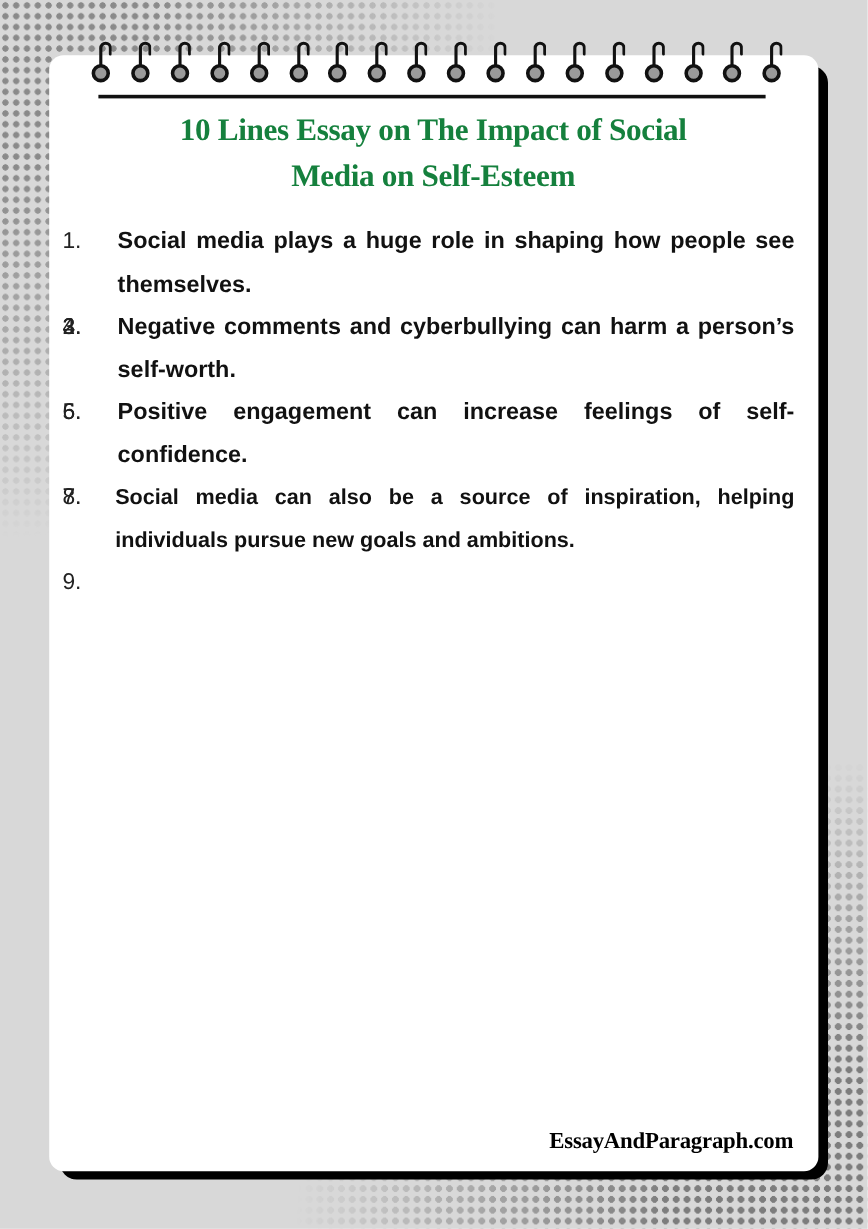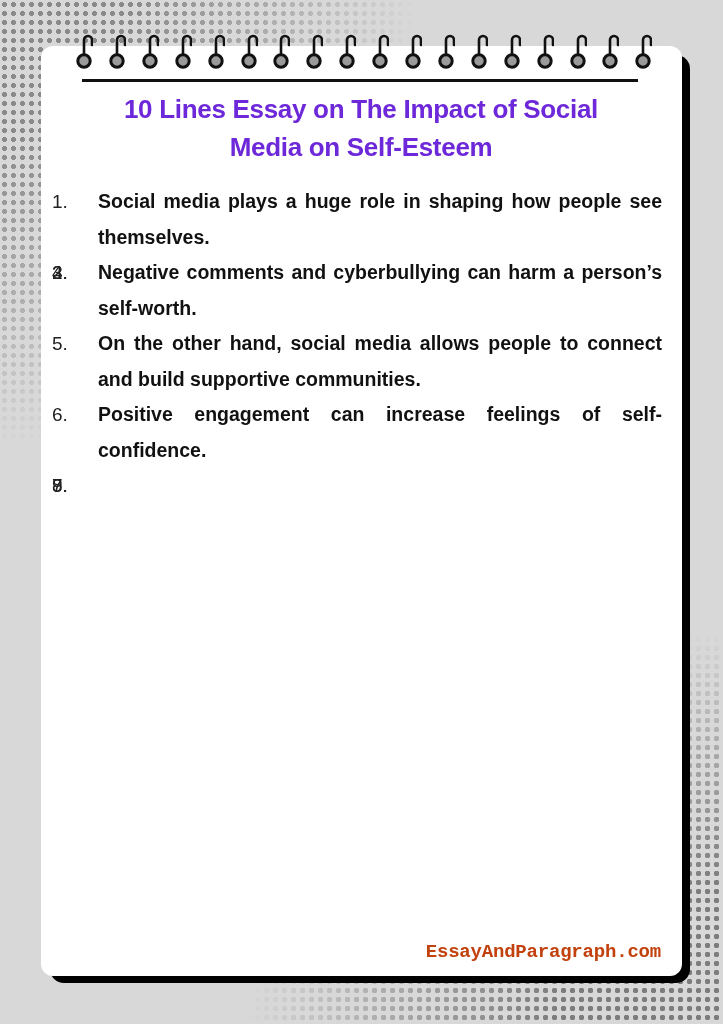--- a/index.html
+++ b/index.html
@@ -35,39 +35,39 @@
     }
     .ring {
       position: absolute; top: 34px; width: 18px; height: 38px;
     }
     .divider {
       position: absolute; left: 82px; top: 79px; width: 556px; height: 3px; background: #111;
     }
     .title {
       position: absolute; left: 60px; top: 90px; width: 602px;
       text-align: center; font-weight: bold; font-size: 26px; line-height: 38px;
-      color: #6d28d9; letter-spacing: -0.3px;
+      color: #15803d; letter-spacing: -0.3px; font-family: Liberation Serif, serif;
     }
     .essay-list {
       position: absolute; left: 52px; top: 184px; width: 610px;
       margin: 0; padding: 0; list-style: none;
     }
     .essay-item {
       position: relative; padding-left: 46px; color: #111;
       font-size: 19.5px; line-height: 35.5px; font-weight: bold;
       text-align: justify; text-align-last: left;
     }
     .essay-item.small { font-size: 18px; line-height: 35.5px; padding-left: 44px; }
     .item-number {
       position: absolute; left: 0; top: 0; width: 45px; text-align: right;
       font-weight: normal; color: #222; font-size: 19px;
     }
     .footer-site {
       position: absolute; right: 62px; top: 941px;
-      font-family: Liberation Mono, monospace; font-weight: bold; font-size: 19px; color: #c2410c;
+      font-family: Liberation Serif, serif; font-weight: bold; font-size: 19px; color: #000000;
       letter-spacing: -0.2px;
     }
   </style>
 </head>
 <body>
 
 <div class="halftone-tl"></div>
 <div class="halftone-br"></div>
 
 <div class="card-shadow"></div>
@@ -153,20 +153,20 @@
 <h1 class="title" style="margin:0;">
   <span>10 Lines Essay on The Impact of Social</span><br>
   <span>Media on Self-Esteem</span>
 </h1>
 
 <ol class="essay-list">
   <li class="essay-item"><span class="item-number">1.</span><span>Social media plays a huge role in shaping how people see themselves.</span></li>
   <li class="essay-item"><span class="item-number">2.</span></li>
   <li class="essay-item small"><span class="item-number">3.</span></li>
   <li class="essay-item"><span class="item-number">4.</span><span>Negative comments and cyberbullying can harm a person’s self-worth.</span></li>
-  <li class="essay-item"><span class="item-number">5.</span><span>On the other hand, social media allows people to connect and build supportive communities.</span></li>
+  <li class="essay-item"><span class="item-number">5.</span></li>
   <li class="essay-item"><span class="item-number">6.</span><span>Positive engagement can increase feelings of self-confidence.</span></li>
   <li class="essay-item"><span class="item-number">7.</span></li>
-  <li class="essay-item small"><span class="item-number">8.</span></li>
+  <li class="essay-item small"><span class="item-number">8.</span><span>Social media can also be a source of inspiration, helping individuals pursue new goals and ambitions.</span></li>
   <li class="essay-item"><span class="item-number">9.</span></li>
 </ol>
 
 <div class="footer-site">EssayAndParagraph.com</div>
 
 </body></html>

